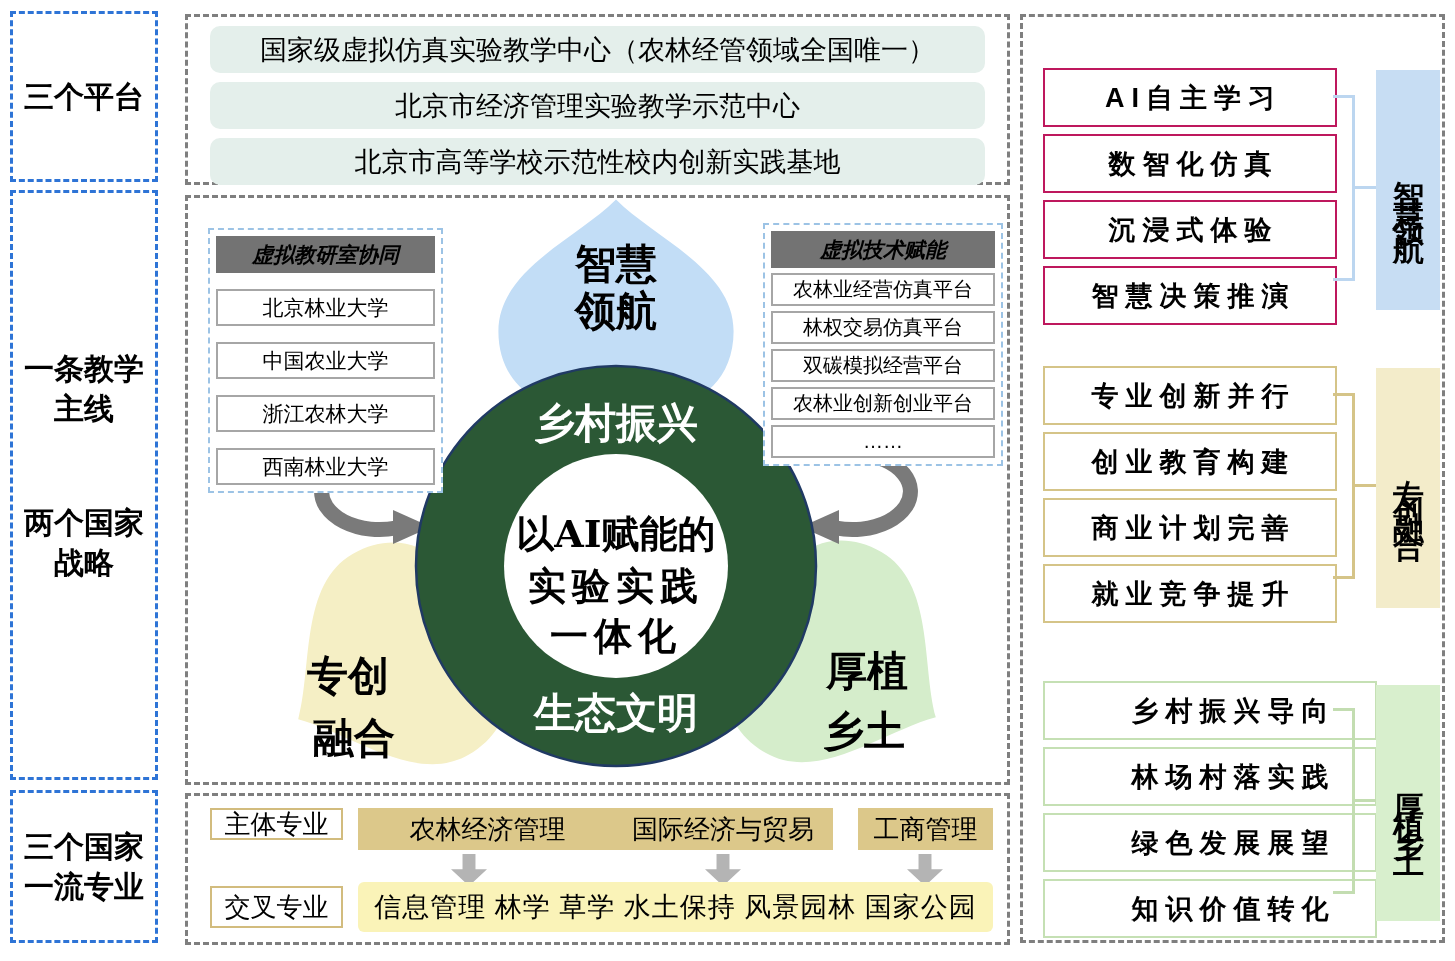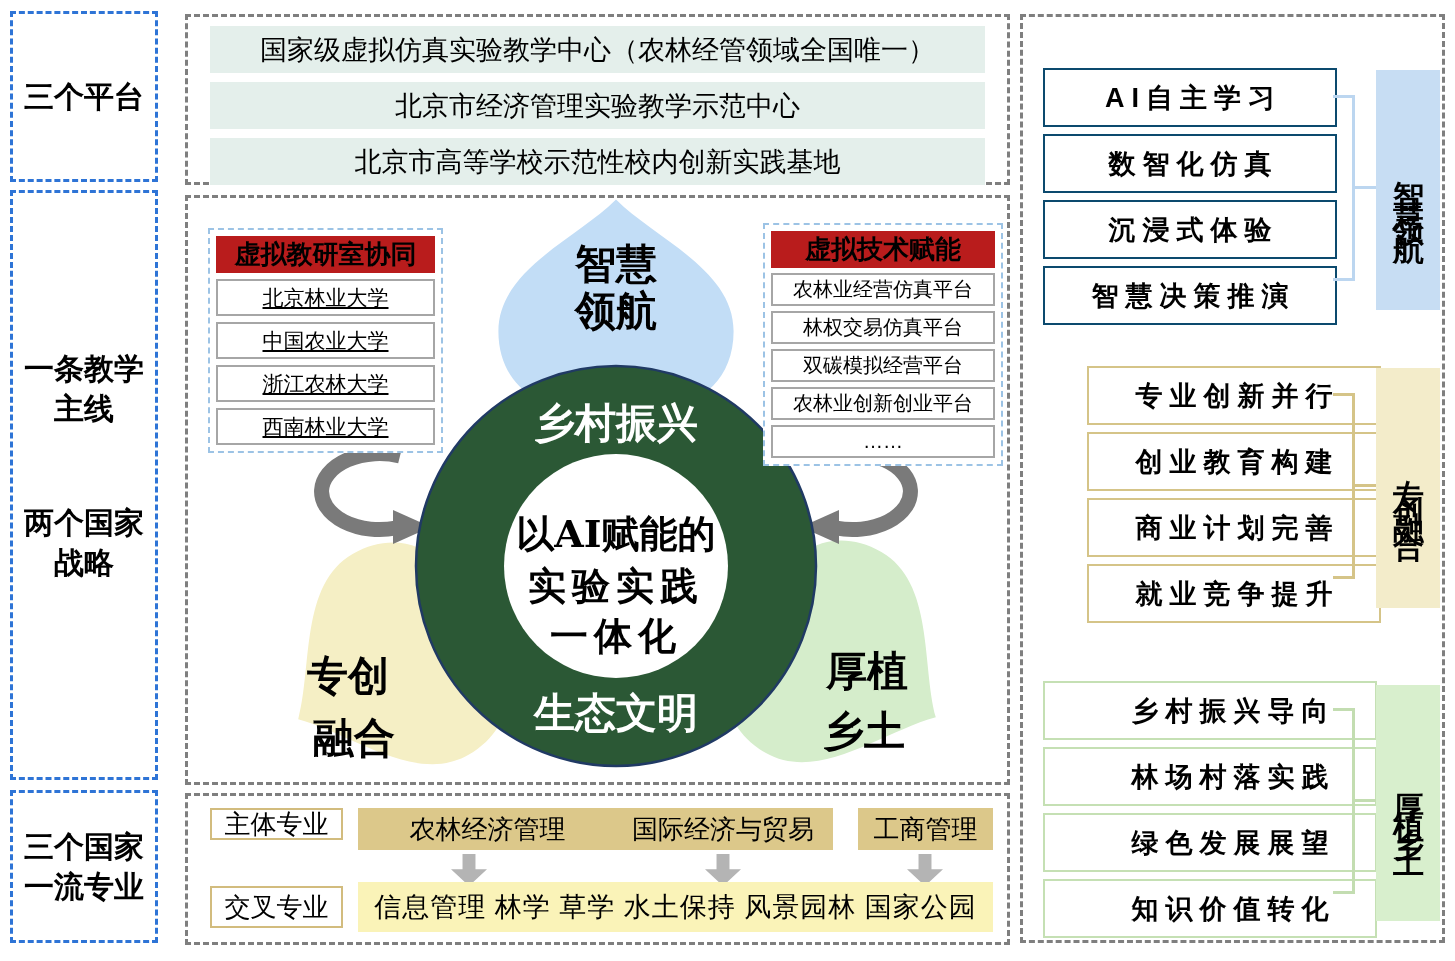--- a/index.html
+++ b/index.html
@@ -7,44 +7,44 @@
           font-family:"Liberation Sans","DejaVu Sans",sans-serif;color:#000;}
   .abs{position:absolute;box-sizing:border-box;}
   
   .frame-blue{border:3px dashed #2e74d6;background:#fff;}
   .frame-gray{border:3px dashed #7f7f7f;background:#fff;}
   
   .leftlbl{display:flex;flex-direction:column;align-items:center;justify-content:center;
            font-weight:700;font-size:30px;line-height:40px;text-align:center;}
   
   .stripe{position:relative;margin:9px 22px 0 22px;height:47px;background:#e4efeb;
-          display:flex;align-items:center;justify-content:center;font-size:27px;font-weight:500;}
+          display:flex;align-items:center;justify-content:center;font-size:27px;font-weight:500;border-radius:10px;}
   
   .panel{border:2px dashed #9cc3e5;background:#fff;padding:6px;z-index:2;}
-  .panel .ph{background:#b91c1c;font-weight:700;font-size:26px;height:37px;
-             display:flex;align-items:center;justify-content:center;}
+  .panel .ph{background:#737373;font-weight:700;font-size:21px;height:37px;
+             display:flex;align-items:center;justify-content:center;font-style:italic;}
   .panel .pi{background:#fff;border:2px solid #a6a6a6;font-size:21px;
              display:flex;align-items:center;justify-content:center;}
-  .panel-left .pi{height:33px;margin-top:6px;text-decoration:underline;}
+  .panel-left .pi{height:33px;margin-top:16px;}
   .panel-right .pi{height:29px;margin-top:5px;font-size:20px;}
   
   .wlabel{background:#fff;border:2px solid #d2bc7e;display:flex;align-items:center;justify-content:center;
           font-size:26px;font-weight:500;}
   .tanbox{background:#dcc88a;display:flex;align-items:center;justify-content:center;
           font-size:26px;font-weight:500;}
   .ybox{background:#faf3b8;display:flex;align-items:center;justify-content:center;
-        font-size:27px;font-weight:500;letter-spacing:1px;}
+        font-size:27px;font-weight:500;letter-spacing:1px;border-radius:6px;}
   .darr{background:#b4b4b4;width:36px;height:32px;
         clip-path:polygon(32% 0,68% 0,68% 48%,100% 48%,50% 100%,0 48%,32% 48%);}
   
   .ritem{background:#fff;width:290px;height:55px;margin-bottom:7px;
          display:flex;align-items:center;justify-content:center;
          font-size:27px;font-weight:700;letter-spacing:7px;text-indent:7px;}
-  .g1 .ritem{border:2px solid #0c4a6e;}
-  .g2 .ritem{border:2px solid #d5c488;margin-left:44px;}
+  .g1 .ritem{border:2px solid #be185d;}
+  .g2 .ritem{border:2px solid #d5c488;}
   .g3 .ritem{border:2px solid #c5e0b4;padding-left:40px;}
   .rlabel{display:flex;align-items:center;justify-content:center;
           writing-mode:vertical-rl;text-orientation:upright;
           font-size:31px;font-weight:700;letter-spacing:17px;}
   .bracket{border:3px solid;border-left:none;}
   .stub{height:3px;}
   svg text{font-family:"Liberation Sans","DejaVu Sans",sans-serif;}
   .serif{font-family:"DejaVu Serif","Liberation Serif",serif;}
 </style>
 </head>

